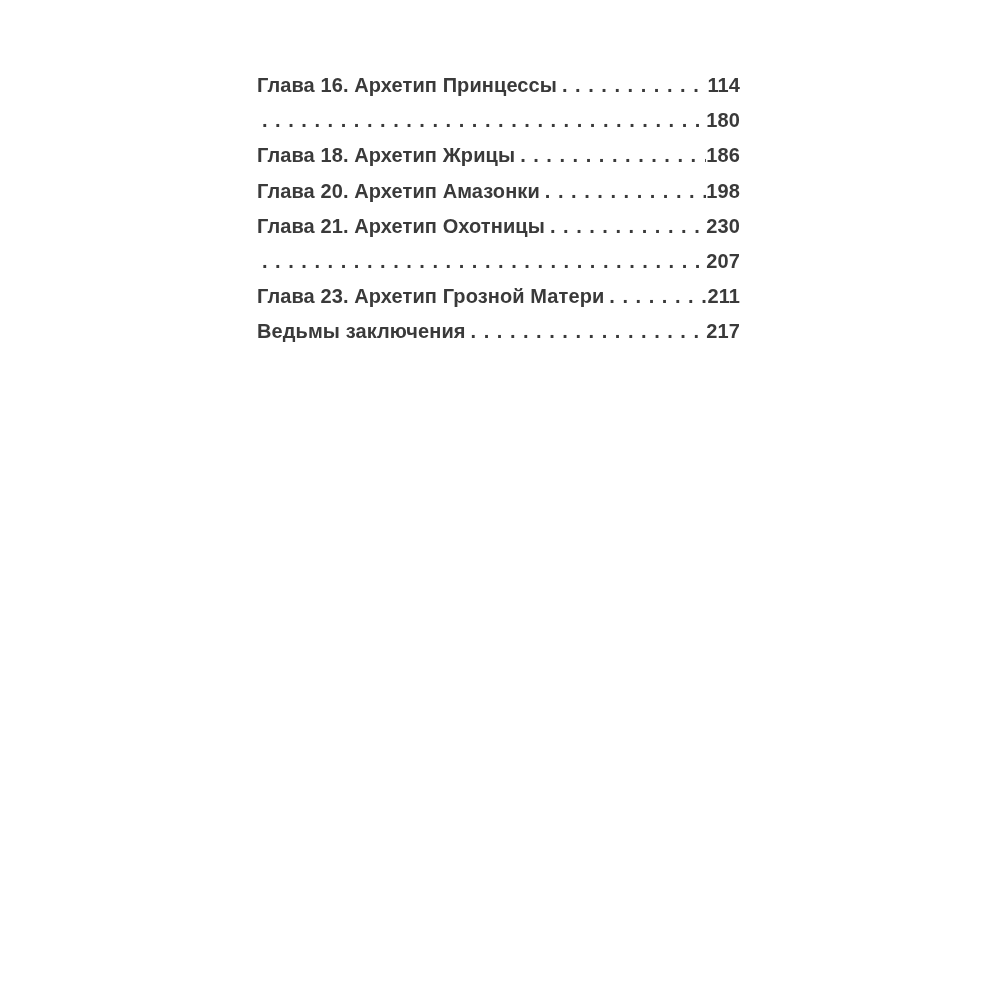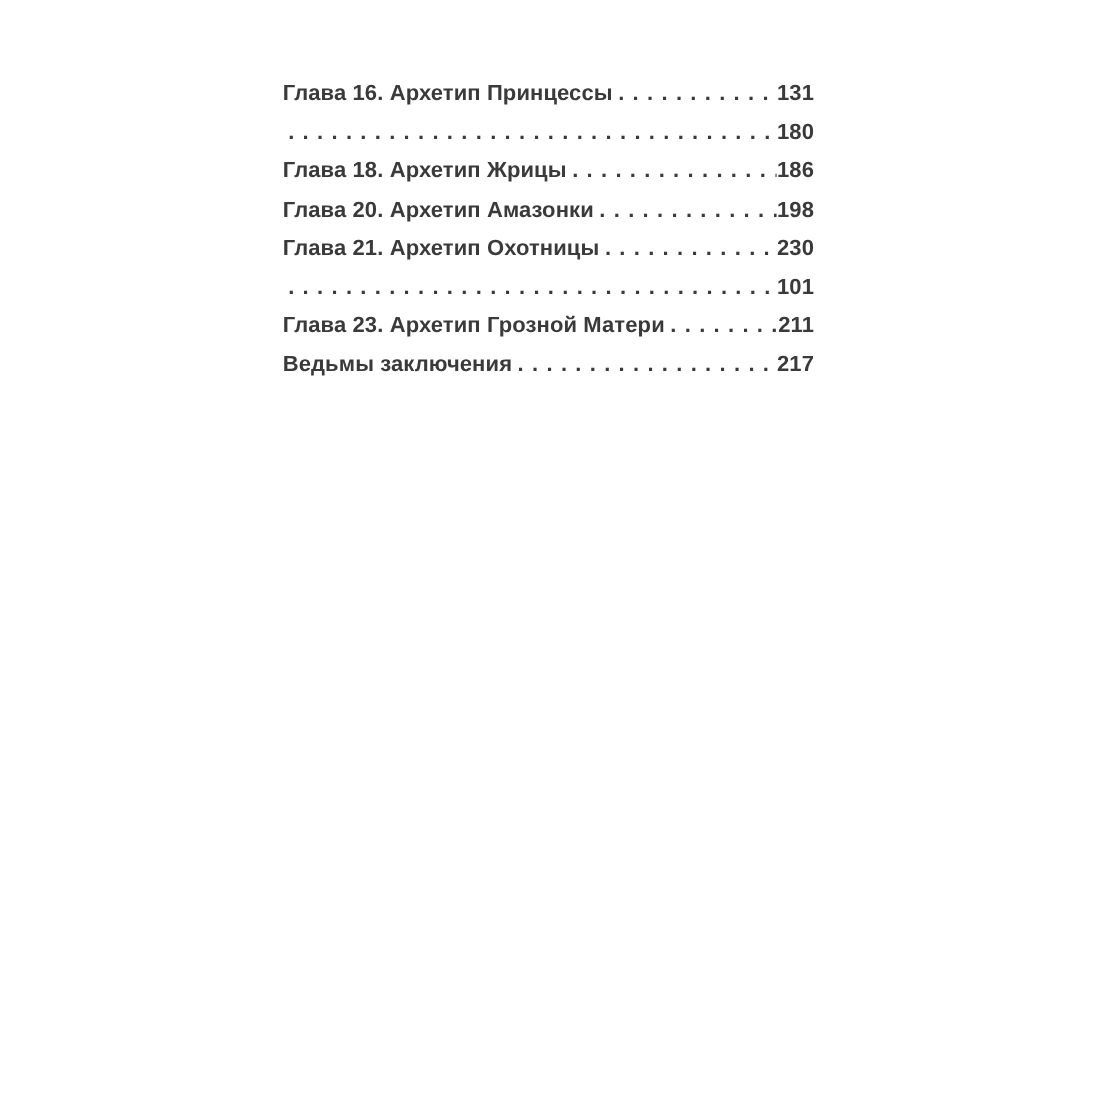--- a/index.html
+++ b/index.html
@@ -54,21 +54,21 @@
 </style>
 </head>
 <body>
 
 <div class="page">
   <div class="toc">
 
     <div class="toc-row">
       <span class="toc-label">Глава 16. Архетип Принцессы</span>
       <span class="toc-dots"></span>
-      <span class="toc-page">131</span>
+      <span class="toc-page">114</span>
     </div>
 
     <div class="toc-row">
       <span class="toc-dots"></span>
       <span class="toc-page">180</span>
     </div>
 
     <div class="toc-row">
       <span class="toc-label">Глава 18. Архетип Жрицы</span>
       <span class="toc-dots"></span>
@@ -83,21 +83,21 @@
     </div>
 
     <div class="toc-row">
       <span class="toc-label">Глава 21. Архетип Охотницы</span>
       <span class="toc-dots"></span>
       <span class="toc-page">230</span>
     </div>
 
     <div class="toc-row">
       <span class="toc-dots"></span>
-      <span class="toc-page">101</span>
+      <span class="toc-page">207</span>
     </div>
 
     <div class="toc-row">
       <span class="toc-label">Глава 23. Архетип Грозной Матери</span>
       <span class="toc-dots"></span>
       <span class="toc-page">211</span>
     </div>
 
     <div class="toc-row">
       <span class="toc-label">Ведьмы заключения</span>

